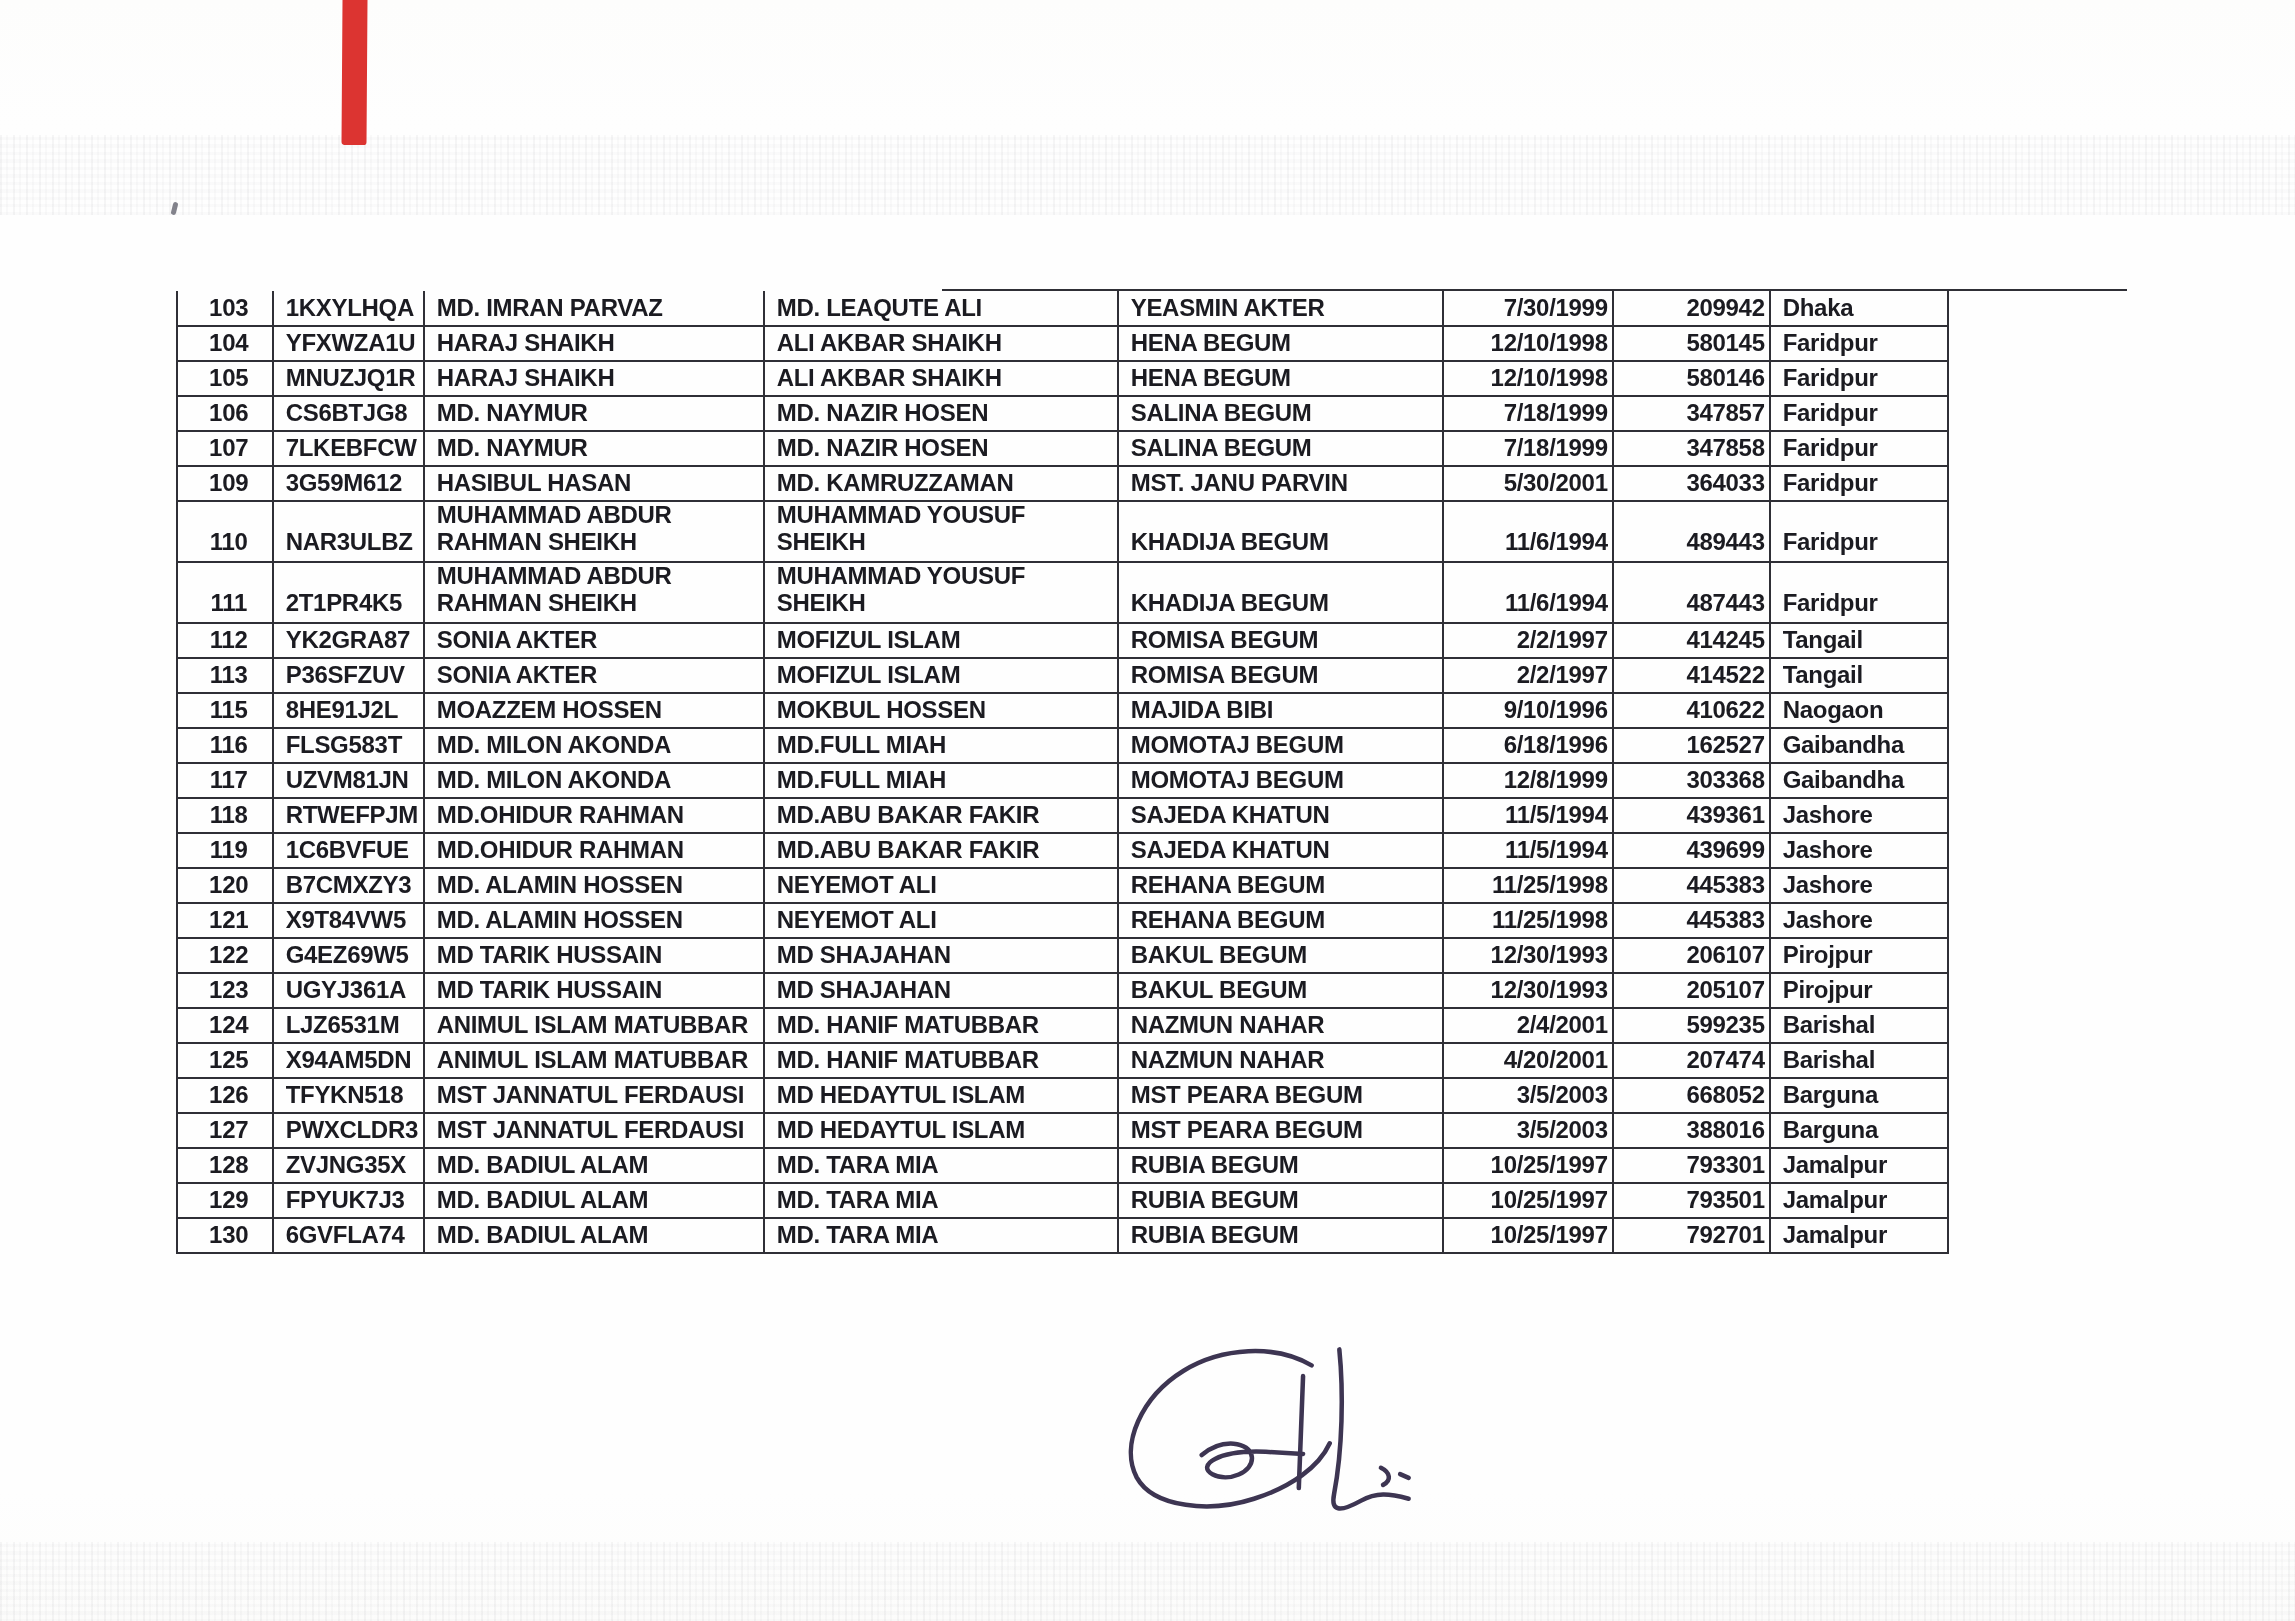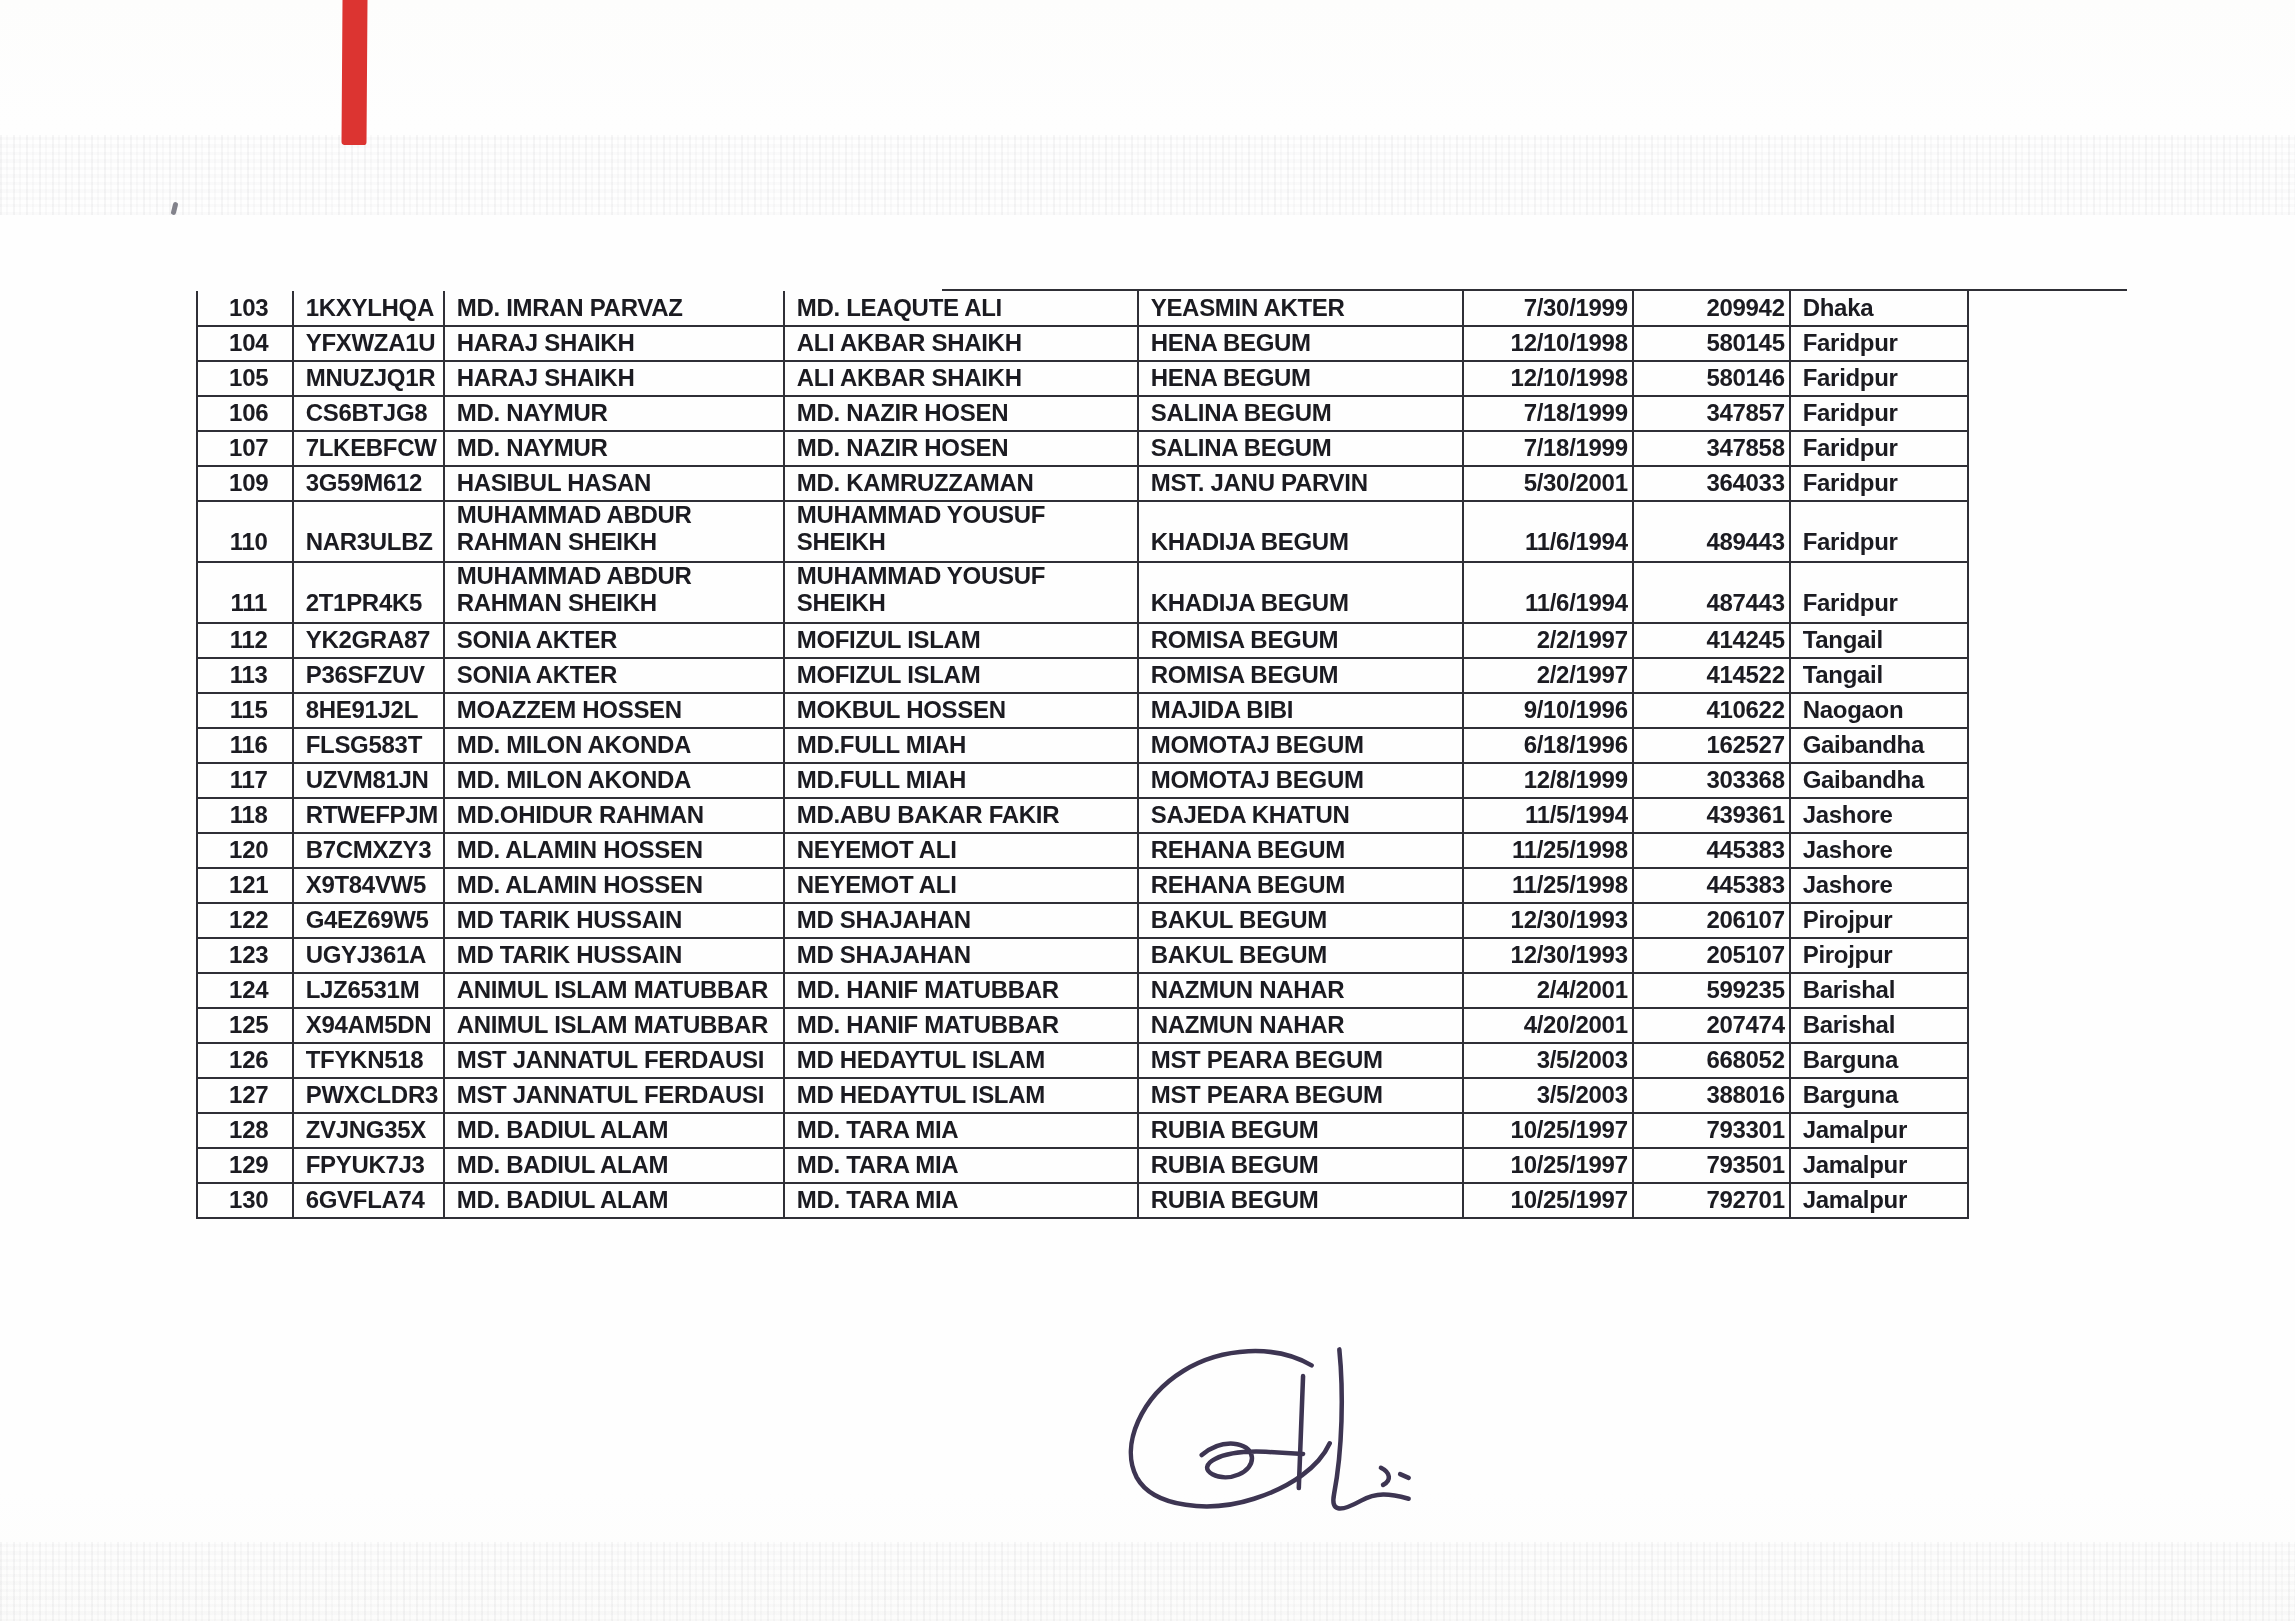--- a/index.html
+++ b/index.html
@@ -23,21 +23,21 @@
   .red-strip{
     position:absolute;left:342px;top:0;width:24.6px;height:145px;
     background:#dc3431;border-radius:0 0 3.2px 3.2px;transform:rotate(.4deg);
   }
   
   .speck{
     position:absolute;left:172px;top:202px;width:4.8px;height:13px;
     background:#5a5a66;border-radius:2.7px;transform:rotate(14deg);opacity:.75;
   }
   table.records{
-    position:absolute;left:196px;top:291px;width:1771px;
+    position:absolute;left:176px;top:291px;width:1771px;
     border-collapse:collapse;table-layout:fixed;
   }
   table.records td{
     border:2.1px solid #2f2f36;
     font-size:24px;font-weight:600;letter-spacing:-0.3px;color:#1b1b21;
     padding:0 4.3px 0 11.7px;vertical-align:middle;
     white-space:pre-line;overflow:hidden;line-height:1.12;
   }
   table.records tr{height:35px;}
   table.records tr.tall{height:61px;}
@@ -210,20 +210,30 @@
           <td class="c-sl">118</td>
           <td class="c-code">RTWEFPJM</td>
           <td class="c-name">MD.OHIDUR RAHMAN</td>
           <td class="c-father">MD.ABU BAKAR FAKIR</td>
           <td class="c-mother">SAJEDA KHATUN</td>
           <td class="c-date">11/5/1994</td>
           <td class="c-number">439361</td>
           <td class="c-district">Jashore</td>
         </tr>
         <tr>
+          <td class="c-sl">119</td>
+          <td class="c-code">1C6BVFUE</td>
+          <td class="c-name">MD.OHIDUR RAHMAN</td>
+          <td class="c-father">MD.ABU BAKAR FAKIR</td>
+          <td class="c-mother">SAJEDA KHATUN</td>
+          <td class="c-date">11/5/1994</td>
+          <td class="c-number">439699</td>
+          <td class="c-district">Jashore</td>
+        </tr>
+        <tr>
           <td class="c-sl">120</td>
           <td class="c-code">B7CMXZY3</td>
           <td class="c-name">MD. ALAMIN HOSSEN</td>
           <td class="c-father">NEYEMOT ALI</td>
           <td class="c-mother">REHANA BEGUM</td>
           <td class="c-date">11/25/1998</td>
           <td class="c-number">445383</td>
           <td class="c-district">Jashore</td>
         </tr>
         <tr>

